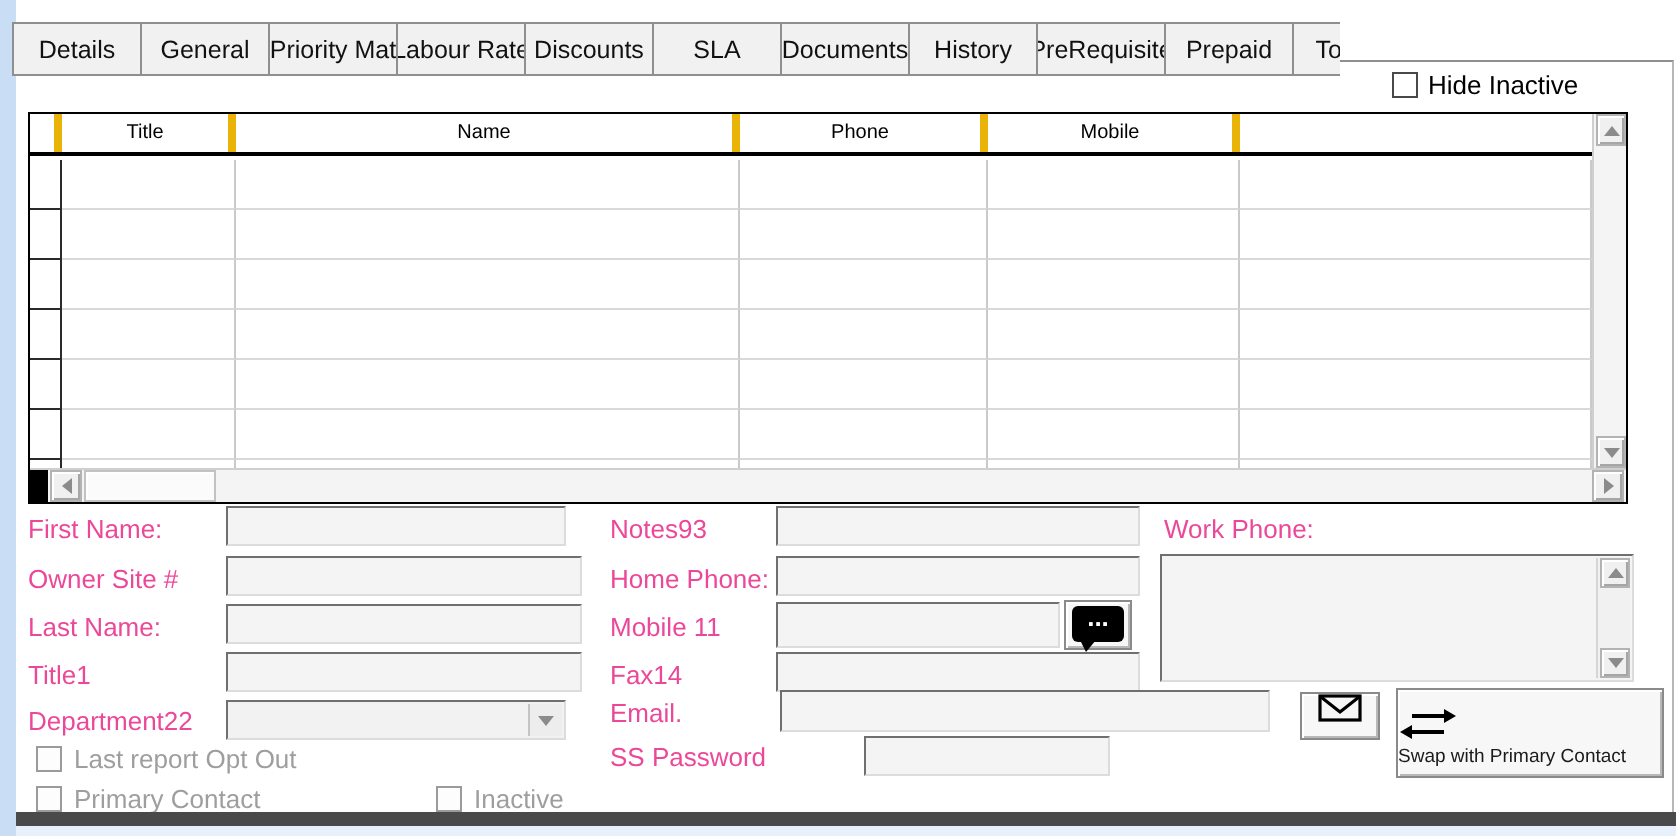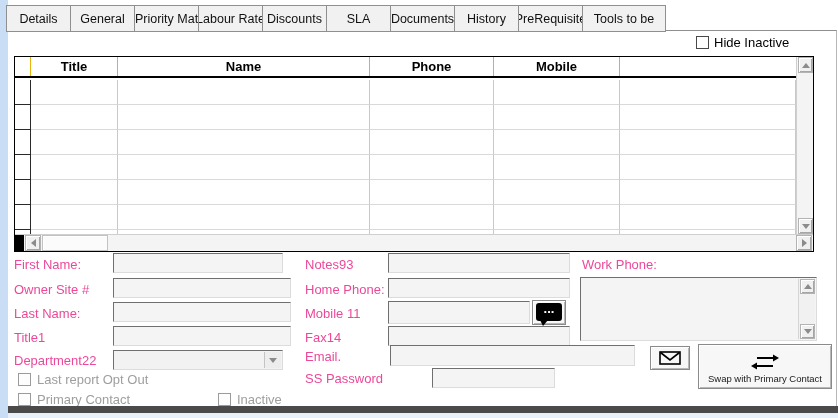--- a/index.html
+++ b/index.html
@@ -6,43 +6,43 @@
   html,body { width:838px; height:418px; }
   body { font-family:"Liberation Sans", sans-serif; background:#ffffff; position:relative; overflow:hidden; }
   .screen { position:absolute; left:0; top:0; width:838px; height:418px; background:#fff; }
 
   
   .left-strip { position:absolute; left:0; top:0; width:8px; height:418px; background:#c9def5; }
   .bottom-bar { position:absolute; left:8px; top:406px; width:830px; height:7px; background:#4a4a4a; }
   .bottom-pad { position:absolute; left:8px; top:413px; width:830px; height:5px; background:#e8f1fb; }
 
   
-  .tabbar { position:absolute; left:6px; top:5px; width:664px; height:27px; display:flex; overflow:hidden; z-index:2; }
+  .tabbar { position:absolute; left:6px; top:11px; width:664px; height:27px; display:flex; overflow:hidden; z-index:2; }
   .tab { flex:0 0 65px; margin-right:-1px; height:27px; background:#f1f1f1; border:1px solid #8f8f8f;
          display:flex; align-items:center; justify-content:center; font-size:12.5px; color:#111;
          white-space:nowrap; overflow:hidden; cursor:default; }
   .tab.last { flex:0 0 84px; }
   .tab.active { background:#ffffff; height:31px; margin-top:-2px; border-bottom:none; z-index:3; position:relative; }
 
   
   .panel { position:absolute; left:8px; top:30px; width:829px; height:376px; background:#ffffff;
            border-top:1px solid #8f8f8f; border-right:1px solid #b7b7b7; }
 
   
   .hide-inactive { position:absolute; left:688px; top:4px; display:flex; align-items:center; gap:5px; }
   .cb { width:13px; height:13px; background:#fff; border:1px solid #494949; flex:0 0 13px; }
   .cb.disabled { border-color:#9b9b9b; background:#fdfdfd; }
   .cb-label { font-size:13px; color:#000; }
   .cb-label.disabled { color:#9e9e9e; }
 
   
   .grid { position:absolute; left:6px; top:25px; width:800px; height:196px; border:1px solid #000; background:#fff; }
   .grid-header { position:absolute; left:0; top:0; right:17px; height:21px; display:flex; border-bottom:2px solid #000; background:#fff; }
-  .gh-cell { font-size:13px; font-weight:bold; color:#000; display:flex; align-items:center; justify-content:center;
-             border-right:1px solid #eab308; overflow:hidden; }
+  .gh-cell { font-size:10px; font-weight:normal; color:#000; display:flex; align-items:center; justify-content:center;
+             border-right:4px solid #eab308; overflow:hidden; }
   .grid-body { position:absolute; left:0; top:23px; right:17px; bottom:17px; overflow:hidden; }
   .grid-row { display:flex; height:25px; }
   .gb-cell { border-right:1px solid #c9c9c9; border-bottom:1px solid #d9d9d9; }
   .gb-cell.sel { border-right:1px solid #2a2a2a; border-bottom:1px solid #2a2a2a; }
   .c-sel { width:16px; flex:0 0 16px; }
   .c-title { width:87px; flex:0 0 87px; }
   .c-name { width:252px; flex:0 0 252px; }
   .c-phone { width:124px; flex:0 0 124px; }
   .c-mobile { width:126px; flex:0 0 126px; }
   .c-email { flex:1 1 auto; }
@@ -75,21 +75,21 @@
   .combo-arrow { position:absolute; right:1px; top:1px; bottom:1px; width:17px; background:#ededed; border-left:1px solid #c4c4c4;
                  display:flex; align-items:center; justify-content:center; }
   .memo { position:absolute; background:#f4f4f4; border:1px solid #8b8b8b;
           border-top-color:#6f6f6f; border-left-color:#6f6f6f; border-bottom-color:#dcdcdc; border-right-color:#dcdcdc; }
   .memo-scroll { position:absolute; right:1px; top:1px; bottom:1px; width:17px; background:#f1f1f1; border-left:1px solid #d5d5d5; }
   .memo-scroll .sb-btn { position:absolute; left:1px; width:15px; height:15px; }
 
   
   .win-btn { position:absolute; background:#f7f7f7; border:1px solid #8a8a8a;
              box-shadow:inset 1px 1px 0 #ffffff, inset -1px -1px 0 #b8b8b8;
-             display:flex; align-items:center; justify-content:center; cursor:default; }
+             display:flex; align-items:flex-start; justify-content:center; cursor:default; }
   .swap-btn { flex-direction:column; gap:2px; font-size:9.5px; color:#1a1a1a; padding-top:4px; }
   .sms-wrap { position:absolute; display:flex; align-items:flex-start; justify-content:center; }
   .sms-bubble { position:relative; width:26px; height:18px; background:#000; border-radius:3px; color:#fff;
                 font-size:13px; font-weight:bold; line-height:12px; text-align:center; }
   .sms-bubble::after { content:""; position:absolute; left:4px; bottom:-5px; width:0; height:0;
                        border-left:3px solid transparent; border-right:5px solid transparent; border-top:6px solid #000; }
 </style>
 </head>
 <body>
 
@@ -99,20 +99,21 @@
   <div class="tabbar">
     <div class="tab">Details</div>
     <div class="tab">General</div>
     <div class="tab">Priority Mat</div>
     <div class="tab">Labour Rate</div>
     <div class="tab">Discounts</div>
     <div class="tab">SLA</div>
     <div class="tab">Documents</div>
     <div class="tab">History</div>
     <div class="tab">PreRequisite</div>
+    <div class="tab">Prepaid</div>
     <div class="tab last">Tools to be</div>
   </div>
 
   <div class="panel">
 
     <div class="hide-inactive">
       <div class="cb"></div>
       <div class="cb-label">Hide Inactive</div>
     </div>
 

